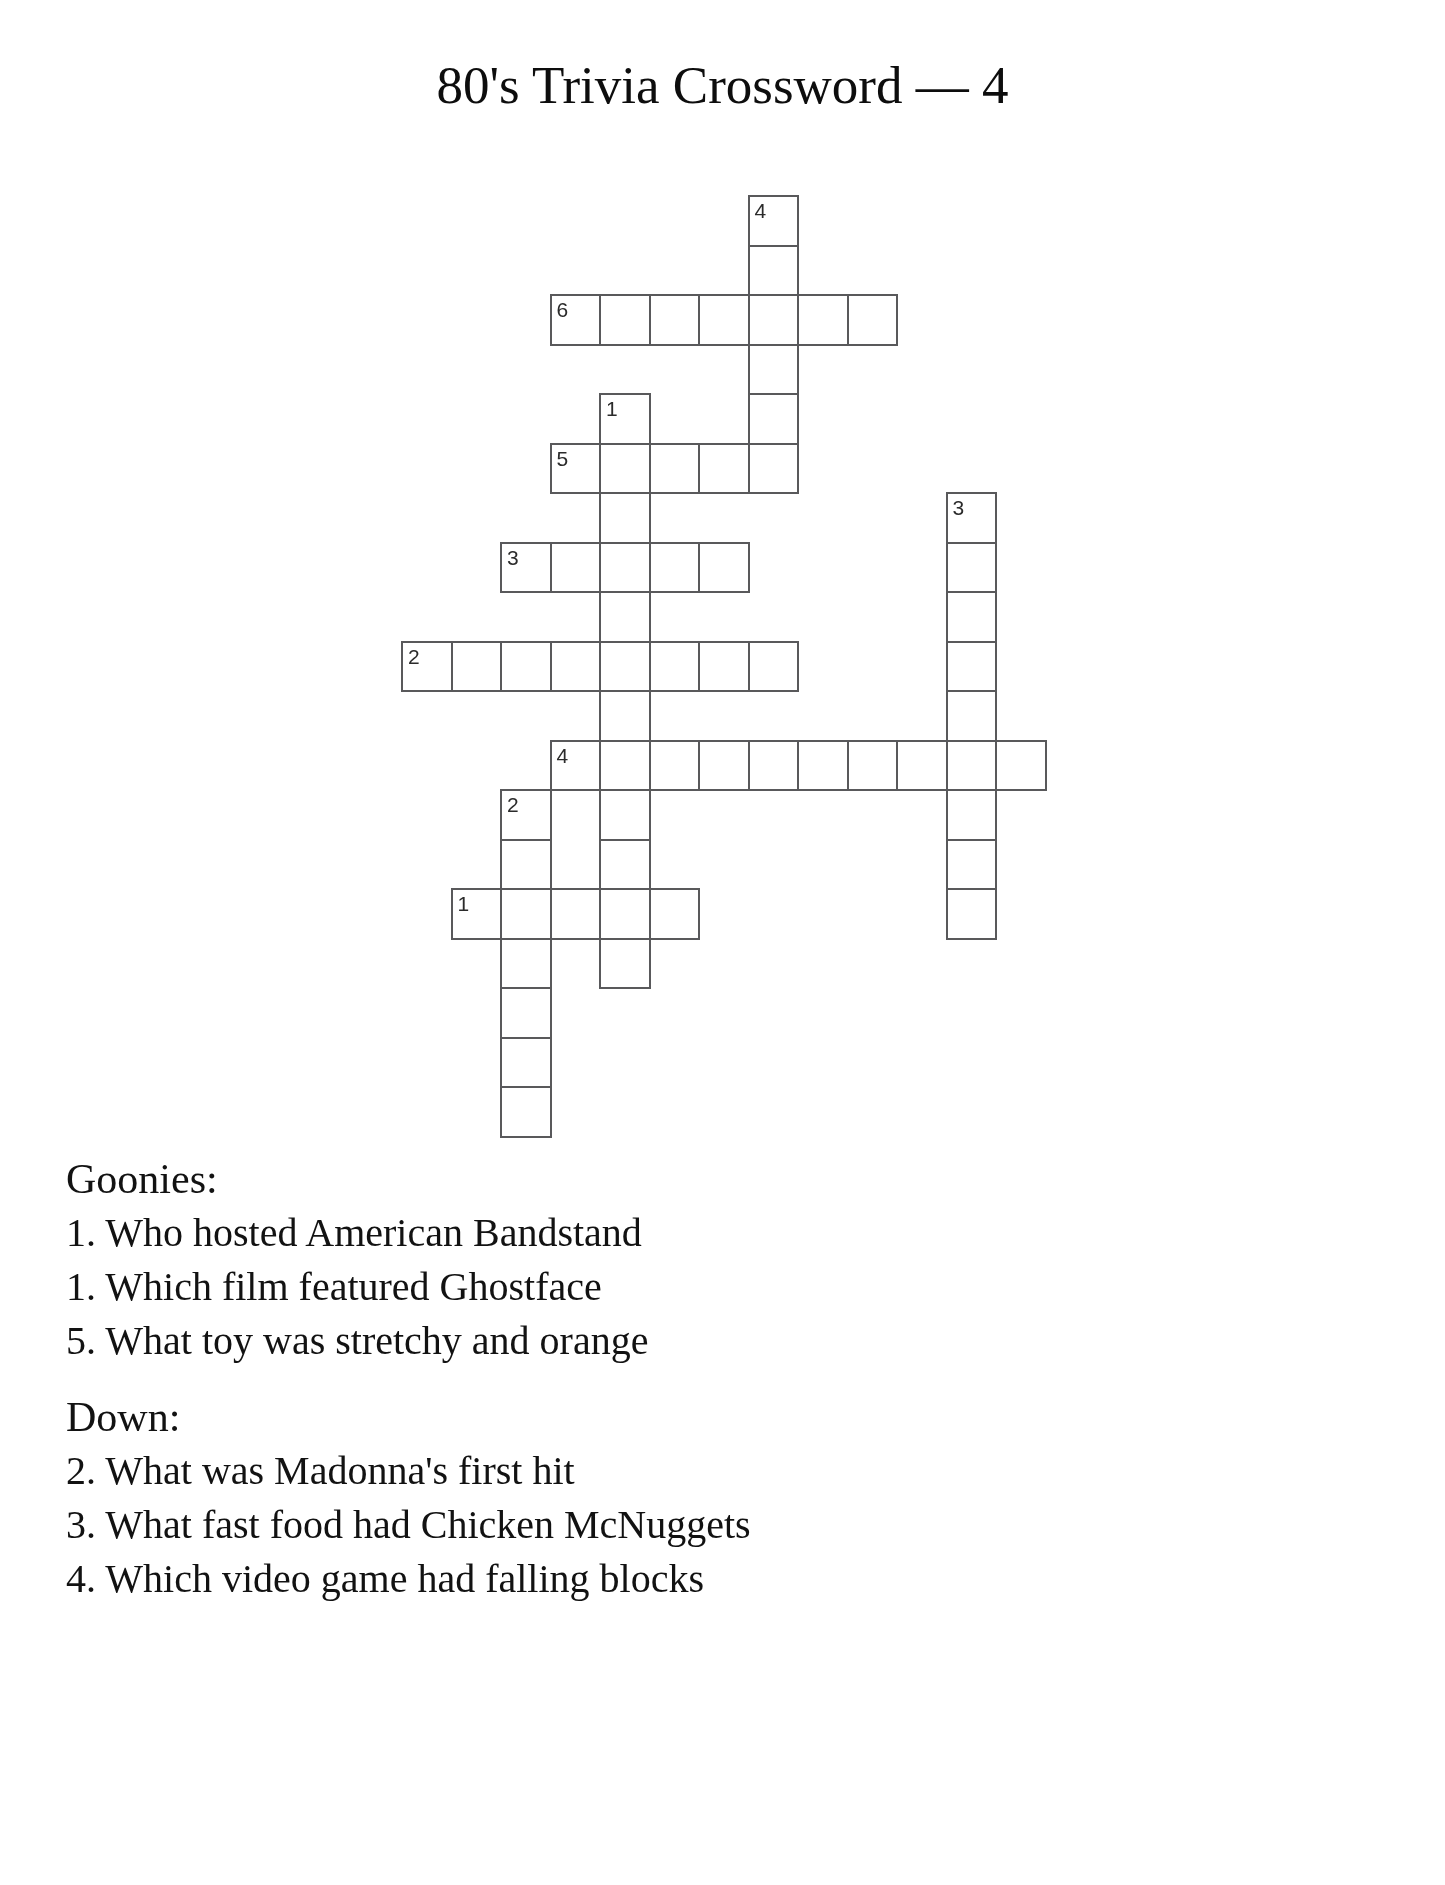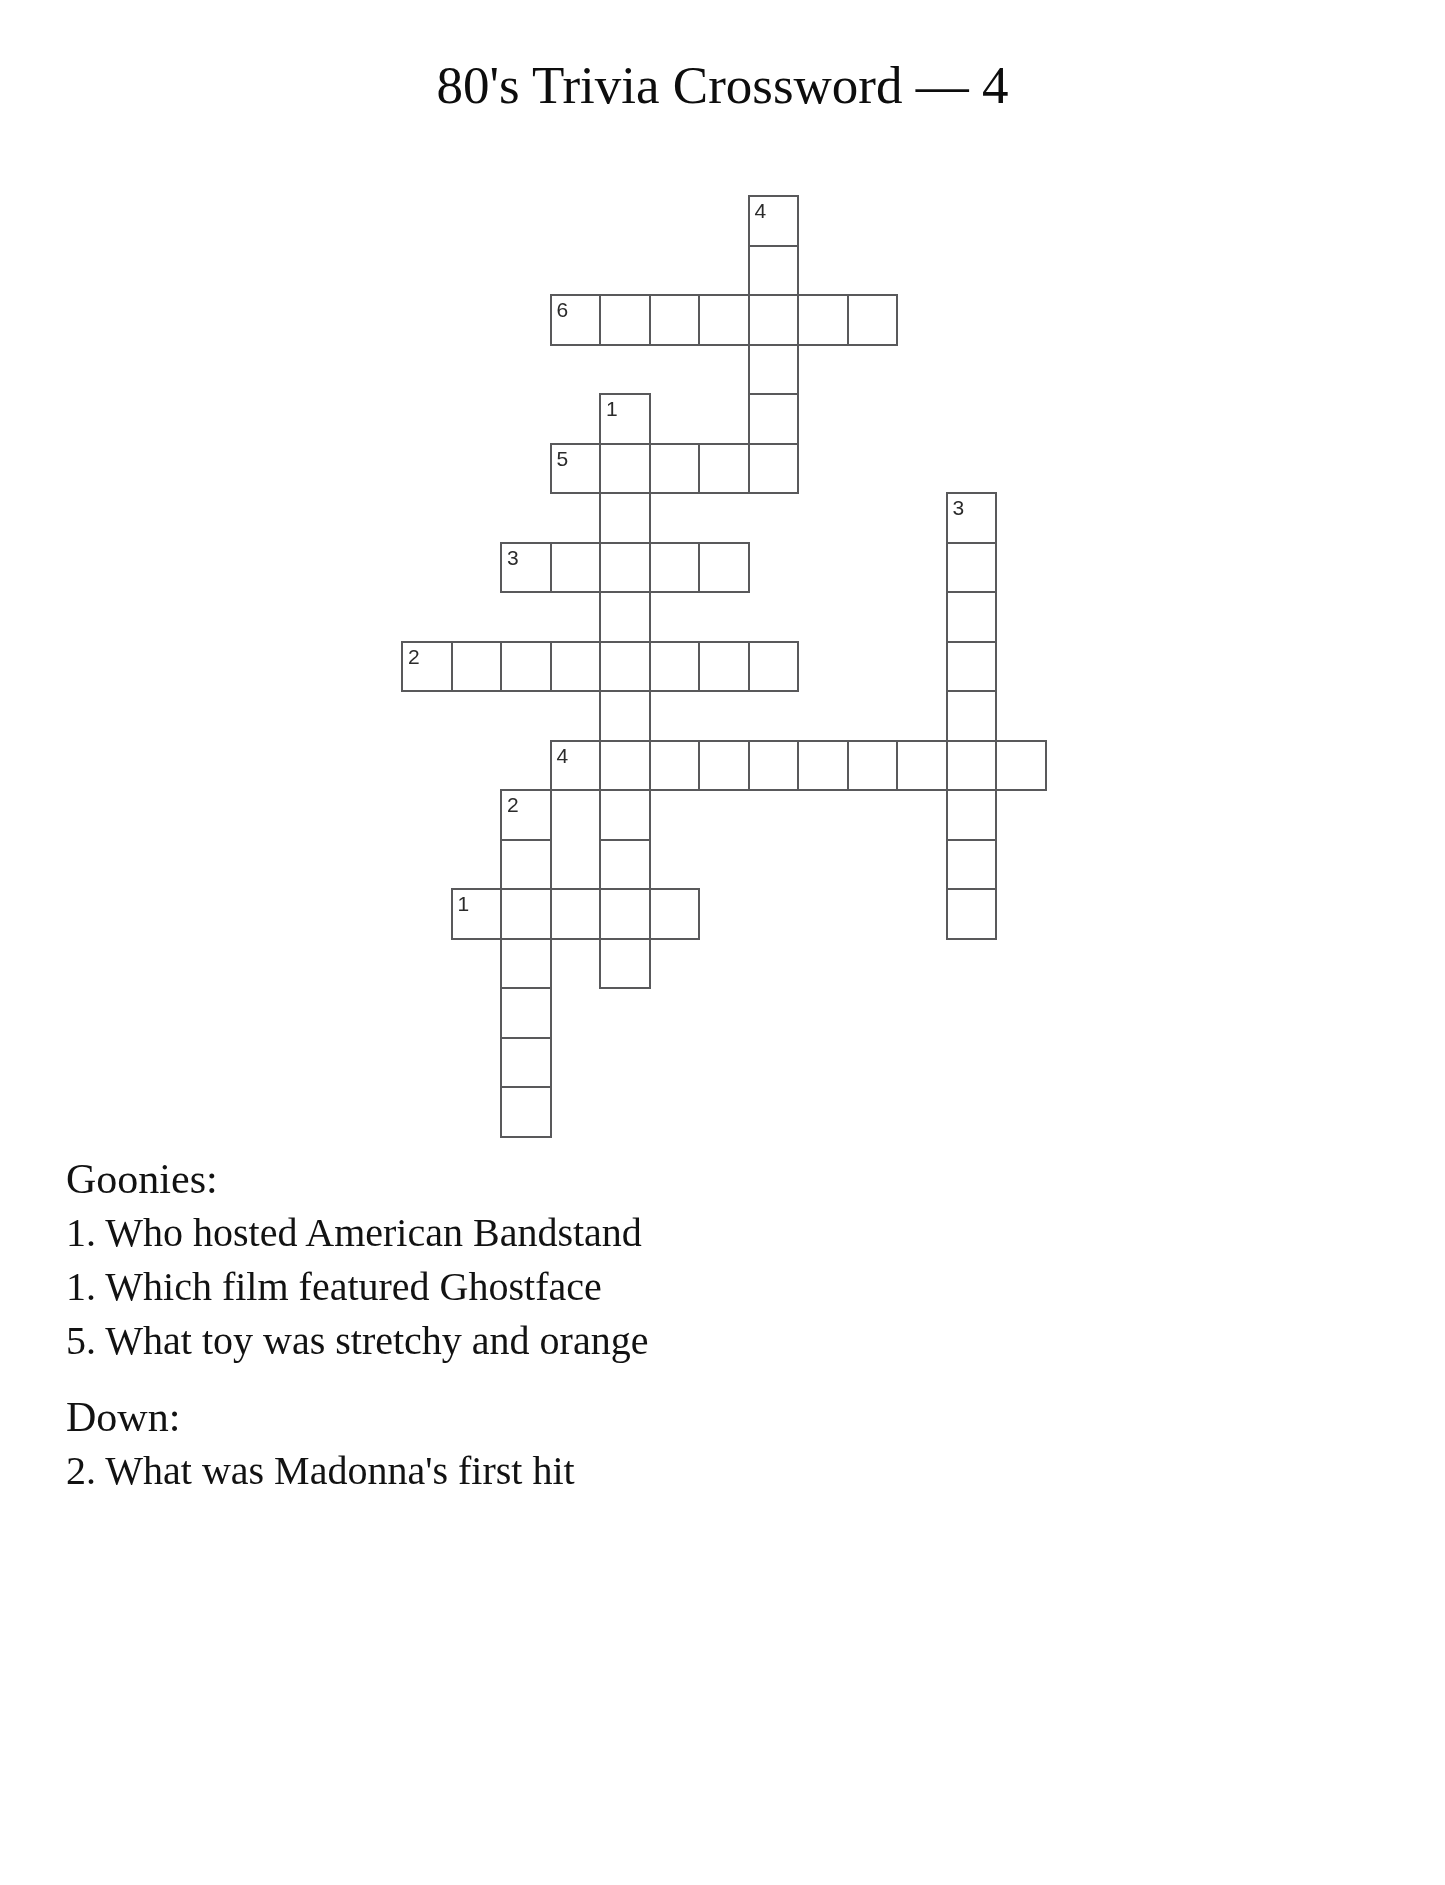--- a/index.html
+++ b/index.html
@@ -161,14 +161,16 @@
 <div class="clues">
   <div class="clue-heading">Goonies:</div>
   <div class="clue-list">
       <div class="clue-line">1. Who hosted American Bandstand</div>
       <div class="clue-line">1. Which film featured Ghostface</div>
       <div class="clue-line">5. What toy was stretchy and orange</div>
     </div>
   <div class="clue-heading down-gap">Down:</div>
   <div class="clue-list">
       <div class="clue-line">2. What was Madonna's first hit</div>
+      <div class="clue-line">3. What fast food had Chicken McNuggets</div>
+      <div class="clue-line">4. Which video game had falling blocks</div>
     </div>
 </div>
 
 </body></html>

